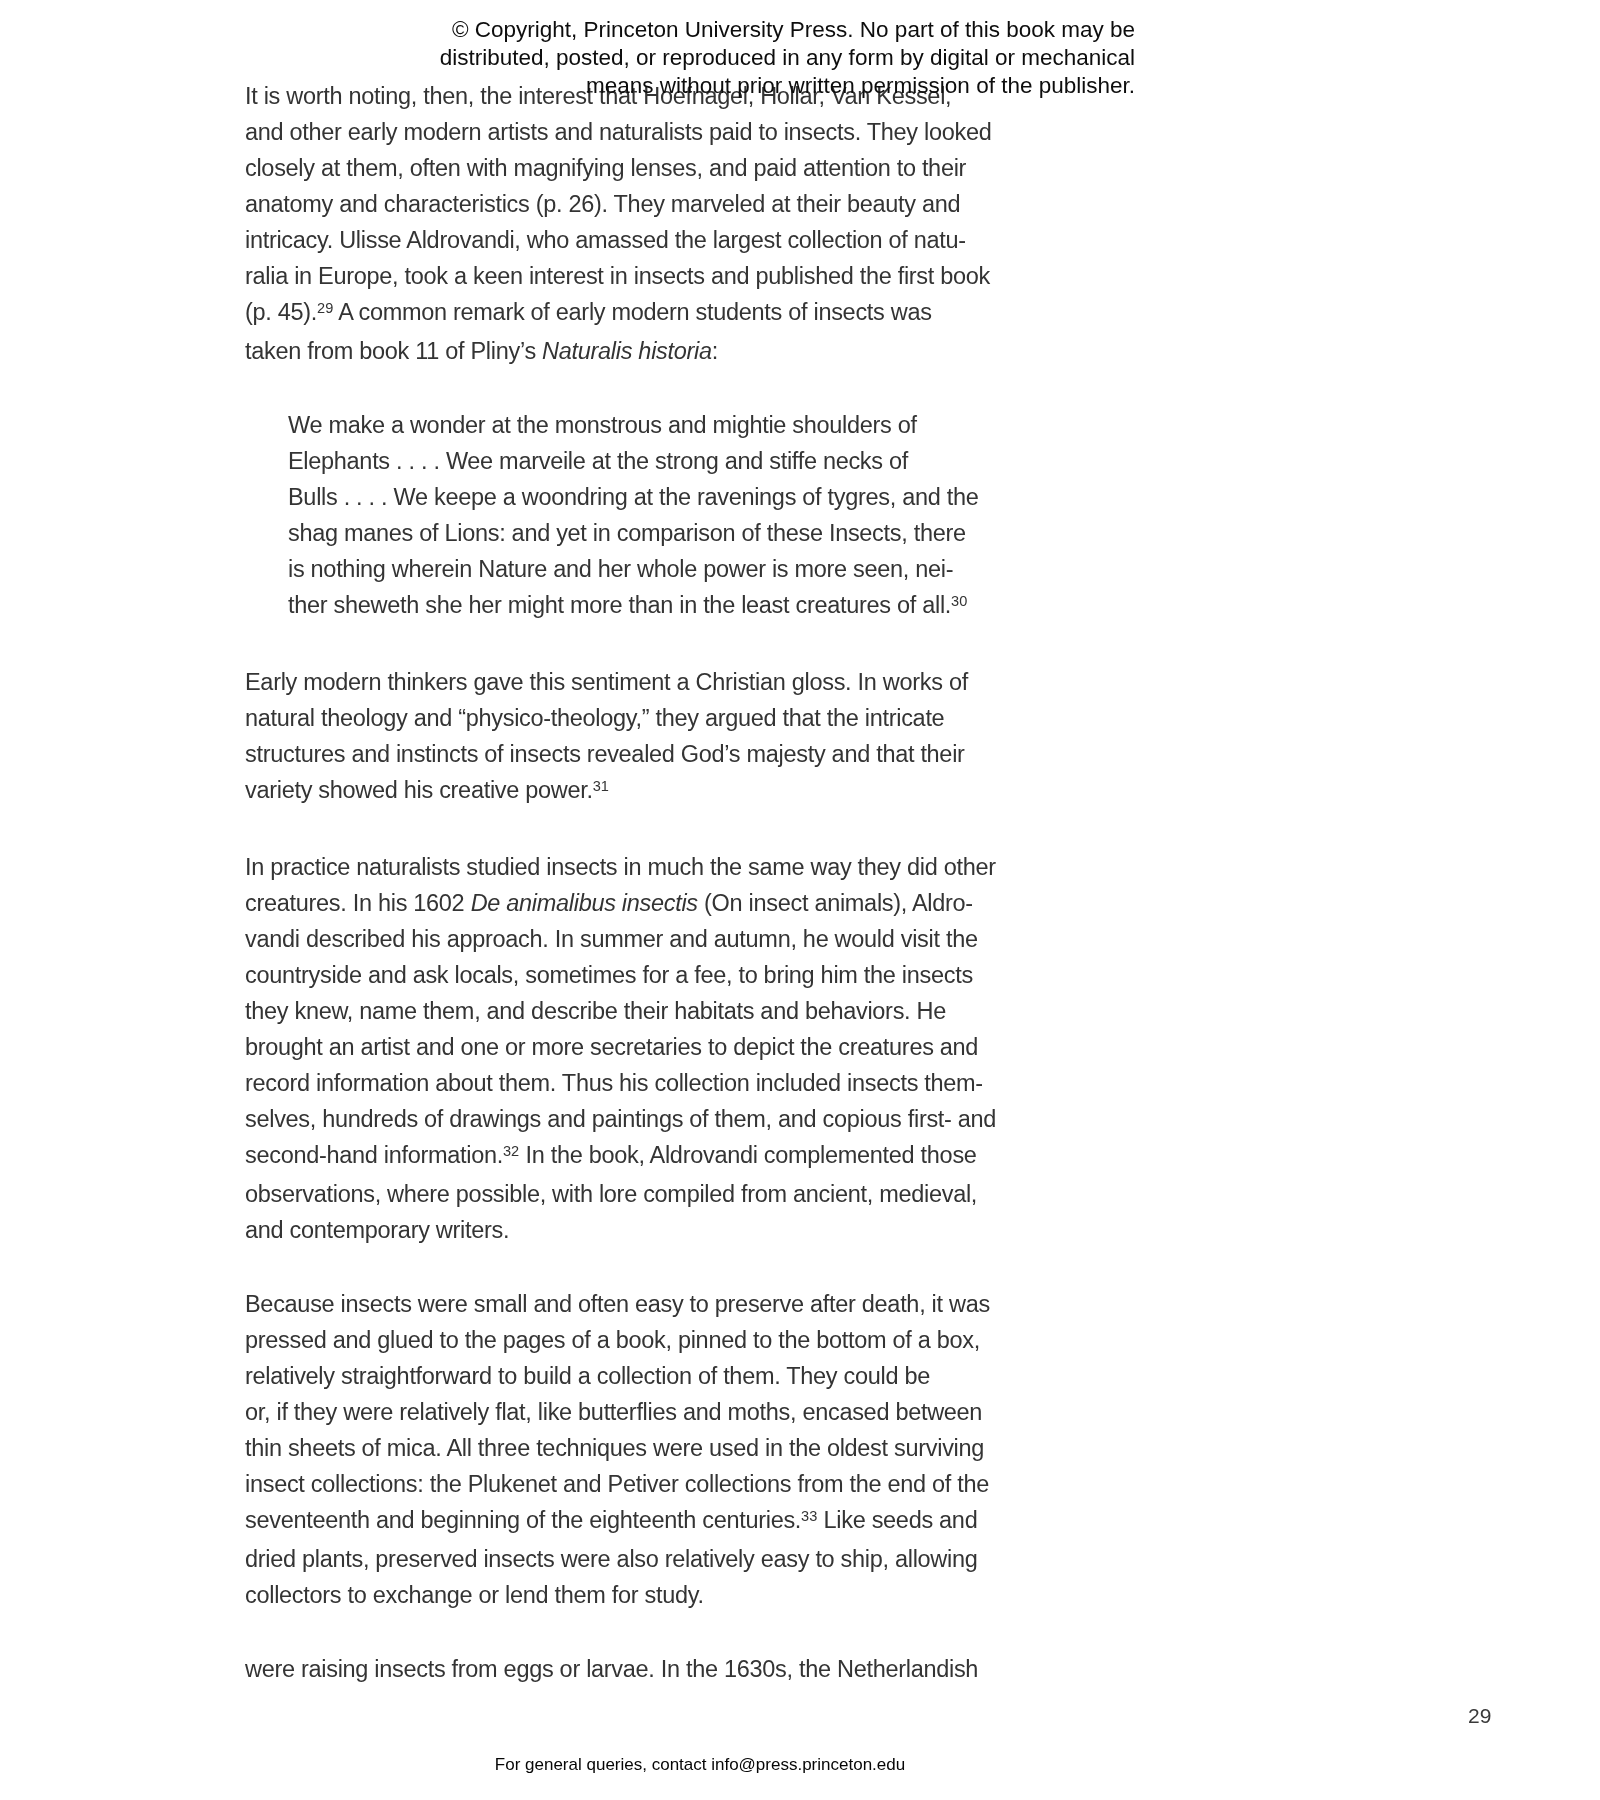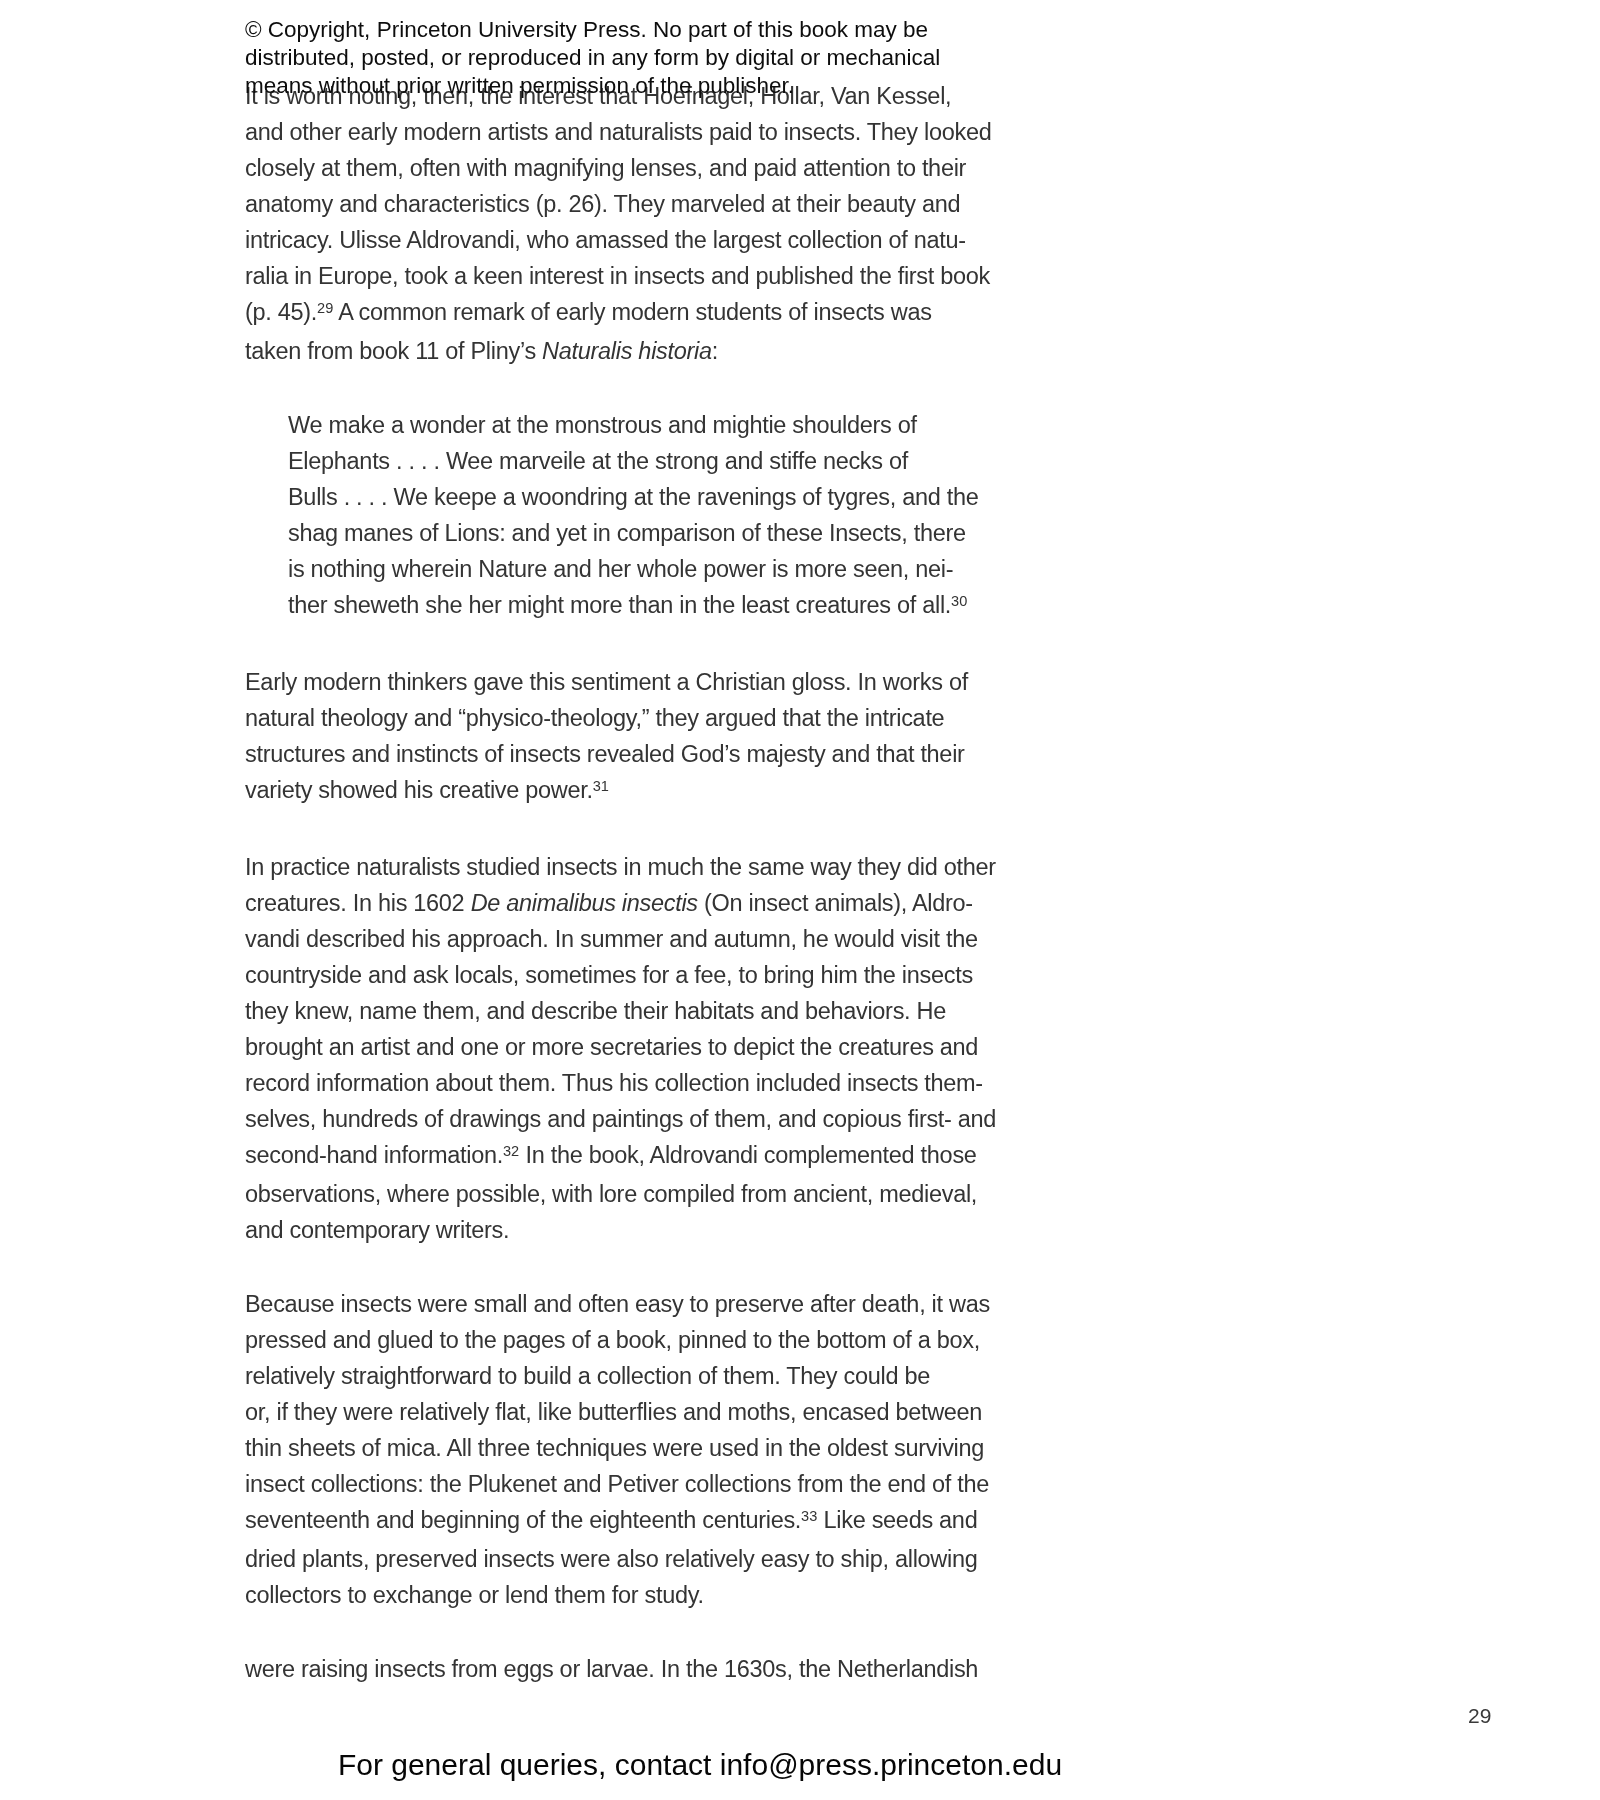--- a/index.html
+++ b/index.html
@@ -9,21 +9,21 @@
     height: 1800px;
     background: #ffffff;
     overflow: hidden;
     font-family: "Liberation Sans", sans-serif;
   }
   .copyright {
     position: absolute;
     top: 16px;
     left: 245px;
     width: 890px;
-    text-align: left;
+    text-align: right;
     font-size: 22.5px;
     line-height: 28px;
     color: #0d0d0d;
     z-index: 2;
   }
   .textblock {
     position: absolute;
     top: 70px;
     left: 245px;
     width: 800px;
@@ -43,21 +43,21 @@
     position: relative;
     top: -0.45em;
     letter-spacing: 0;
   }
   .footer {
     position: absolute;
     top: 1750px;
     left: 245px;
     width: 910px;
     text-align: center;
-    font-size: 30px;
+    font-size: 17px;
     line-height: 30px;
     color: #060606;
   }
   .pagenum {
     position: absolute;
     top: 1704px;
     left: 1468px;
     width: 50px;
     font-size: 21px;
     color: #3a3a3a;

